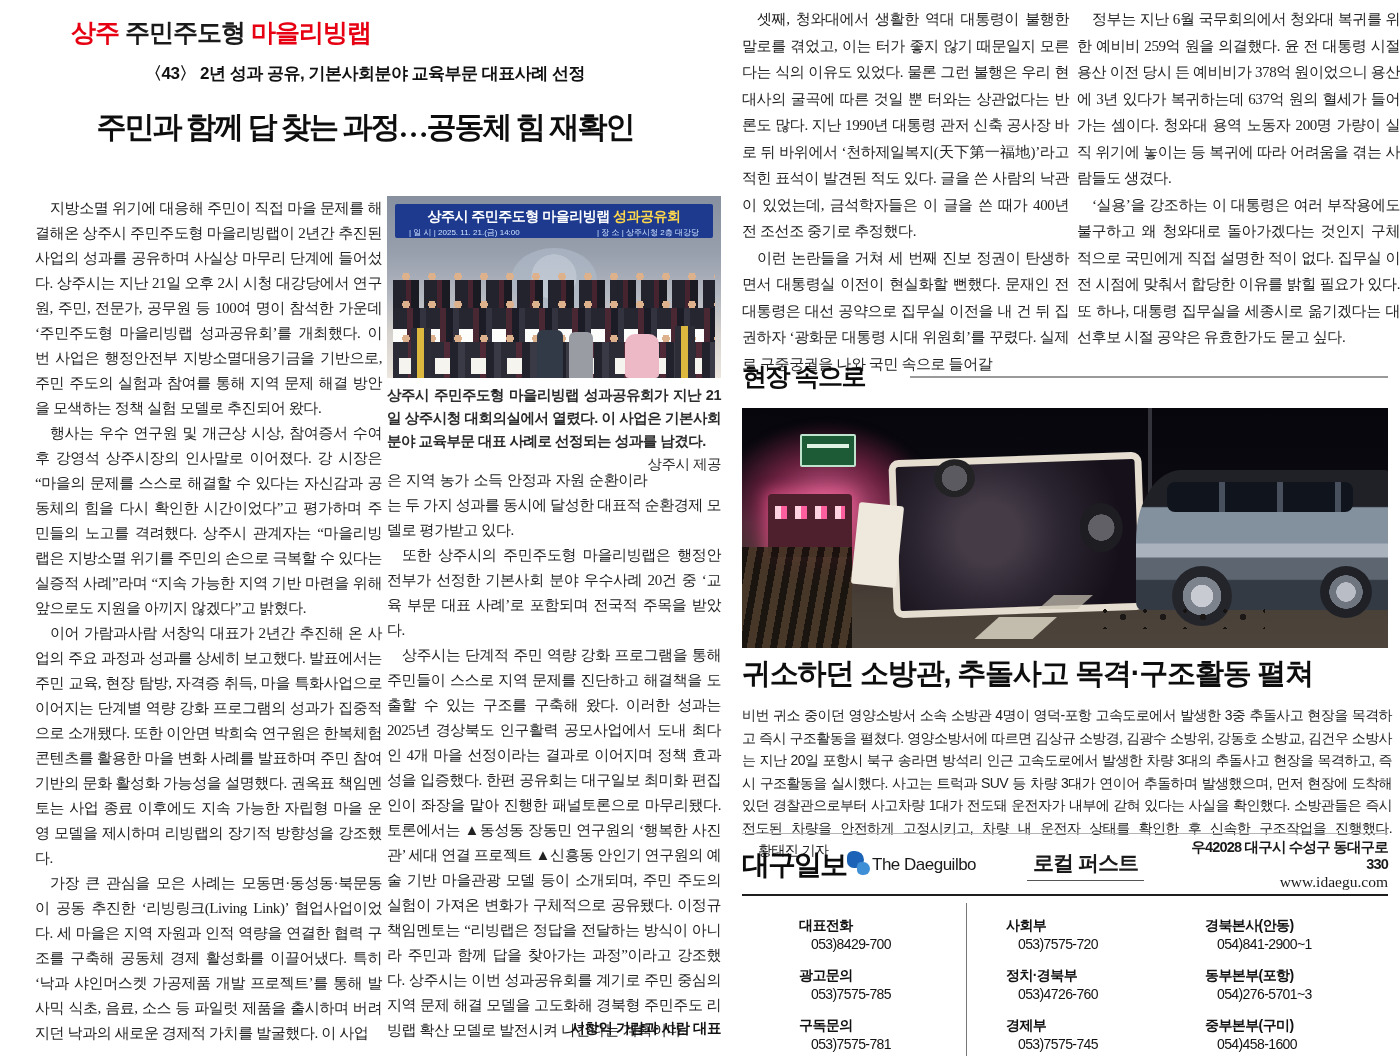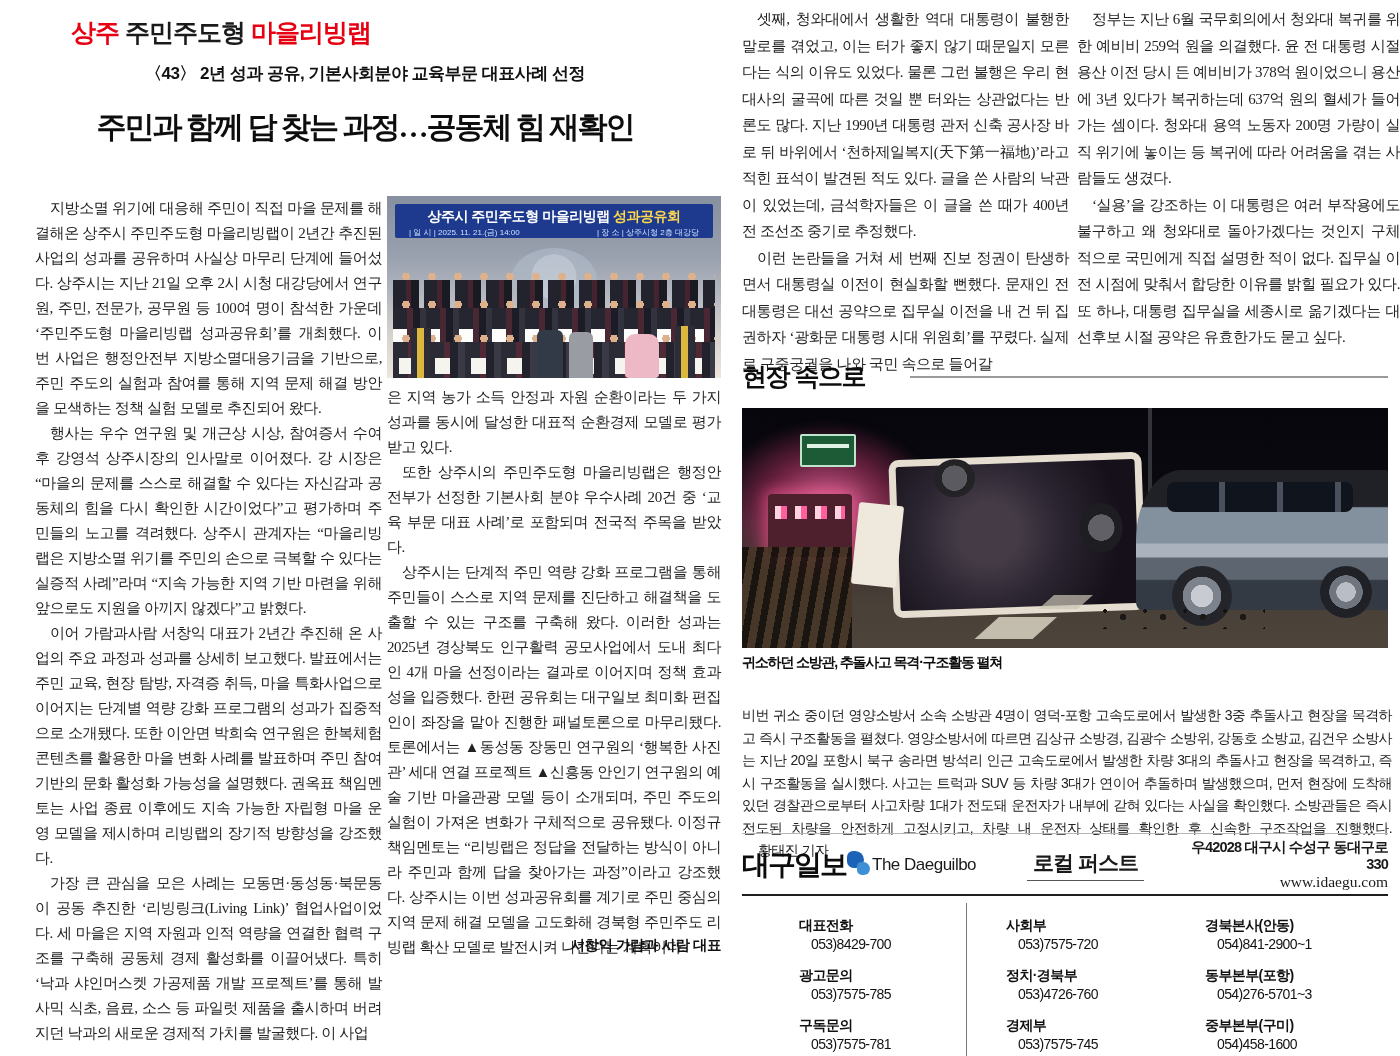--- a/index.html
+++ b/index.html
@@ -105,21 +105,21 @@
   .p2-rumble{position:absolute;left:0;bottom:0;width:17%;height:42%;
           background:repeating-linear-gradient(100deg,#15100b 0 7px,#463626 7px 15px);opacity:.9;}
   .p2-lane{position:absolute;bottom:4%;left:38%;width:9%;height:9%;background:#d8d2c2;transform:skewX(-48deg);opacity:.85;}
   .p2-lane2{position:absolute;bottom:16%;left:47%;width:6%;height:6%;background:#c9c3b4;transform:skewX(-48deg);opacity:.7;}
   .p2-debris{position:absolute;bottom:8%;left:55%;width:26%;height:10%;
           background-image:radial-gradient(circle 2px at 8px 6px,#15120f 98%,rgba(0,0,0,0)),
                            radial-gradient(circle 3px at 26px 12px,#1c1815 98%,rgba(0,0,0,0));
           background-size:40px 18px;background-repeat:repeat;}
 
   .acc-headline{left:742px;top:654px;font-family:"Liberation Sans",sans-serif;
-                font-weight:900;font-size:14px;letter-spacing:-1.2px;color:#0d0d0d;}
+                font-weight:900;font-size:29px;letter-spacing:-1.2px;color:#0d0d0d;}
   .acc-body{left:742px;top:690px;width:650px;font-family:Liberation Sans, sans-serif;
             font-size:14px;line-height:22.5px;letter-spacing:-0.6px;text-align:justify;color:#222;}
   .acc-byline{margin-left:16px;white-space:nowrap;}
 
   
   .masthead{left:742px;top:833px;width:646px;position:absolute;font-family:"Liberation Sans",sans-serif;}
   .mh-topline{height:1px;background:#b5b5b5;}
   .mh-header{display:flex;align-items:center;padding:5px 0 4px;}
   .mh-brand{display:flex;align-items:center;width:256px;}
   .mh-name{font-weight:900;font-size:28px;letter-spacing:-2px;color:#0c0c0c;}
@@ -175,20 +175,21 @@
     <div class="p1-logo"></div>
     <div class="p1-row p1-back"></div>
     <div class="p1-row p1-mid"></div>
     <div class="p1-row p1-front"></div>
     <div class="fig fig-yellowL"></div>
     <div class="fig fig-suit"></div>
     <div class="fig fig-gray"></div>
     <div class="fig fig-hanbok"></div>
     <div class="fig fig-yellowR"></div>
   </div>
+  <p class="caption"><span>상주시 주민주도형 마을리빙랩 성과공유회가 지난 21일 상주시청 대회의실에서 열렸다. 이 사업은 기본사회분야 교육부문 대표 사례로 선정되는 성과를 남겼다.</span><span class="credit">상주시 제공</span></p>
   <div class="col2-body bodycol cont">
       <p>은 지역 농가 소득 안정과 자원 순환이라는 두 가지 성과를 동시에 달성한 대표적 순환경제 모델로 평가받고 있다.</p>
       <p>또한 상주시의 주민주도형 마을리빙랩은 행정안전부가 선정한 기본사회 분야 우수사례 20건 중 ‘교육 부문 대표 사례’로 포함되며 전국적 주목을 받았다.</p>
       <p>상주시는 단계적 주민 역량 강화 프로그램을 통해 주민들이 스스로 지역 문제를 진단하고 해결책을 도출할 수 있는 구조를 구축해 왔다. 이러한 성과는 2025년 경상북도 인구활력 공모사업에서 도내 최다인 4개 마을 선정이라는 결과로 이어지며 정책 효과성을 입증했다. 한편 공유회는 대구일보 최미화 편집인이 좌장을 맡아 진행한 패널토론으로 마무리됐다. 토론에서는 ▲동성동 장동민 연구원의 ‘행복한 사진관’ 세대 연결 프로젝트 ▲신흥동 안인기 연구원의 예술 기반 마을관광 모델 등이 소개되며, 주민 주도의 실험이 가져온 변화가 구체적으로 공유됐다. 이정규 책임멘토는 “리빙랩은 정답을 전달하는 방식이 아니라 주민과 함께 답을 찾아가는 과정”이라고 강조했다. 상주시는 이번 성과공유회를 계기로 주민 중심의 지역 문제 해결 모델을 고도화해 경북형 주민주도 리빙랩 확산 모델로 발전시켜 나간다는 계획이다.</p>
     </div>
   <div class="main-byline">서창익 가람과 사람 대표</div>
 </div>
 
 <div class="abs rcol1 bodycol">
     <p>셋째, 청와대에서 생활한 역대 대통령이 불행한 말로를 겪었고, 이는 터가 좋지 않기 때문일지 모른다는 식의 이유도 있었다. 물론 그런 불행은 우리 현대사의 굴곡에 따른 것일 뿐 터와는 상관없다는 반론도 많다. 지난 1990년 대통령 관저 신축 공사장 바로 뒤 바위에서 ‘천하제일복지(天下第一福地)’라고 적힌 표석이 발견된 적도 있다. 글을 쓴 사람의 낙관이 있었는데, 금석학자들은 이 글을 쓴 때가 400년 전 조선조 중기로 추정했다.</p>

